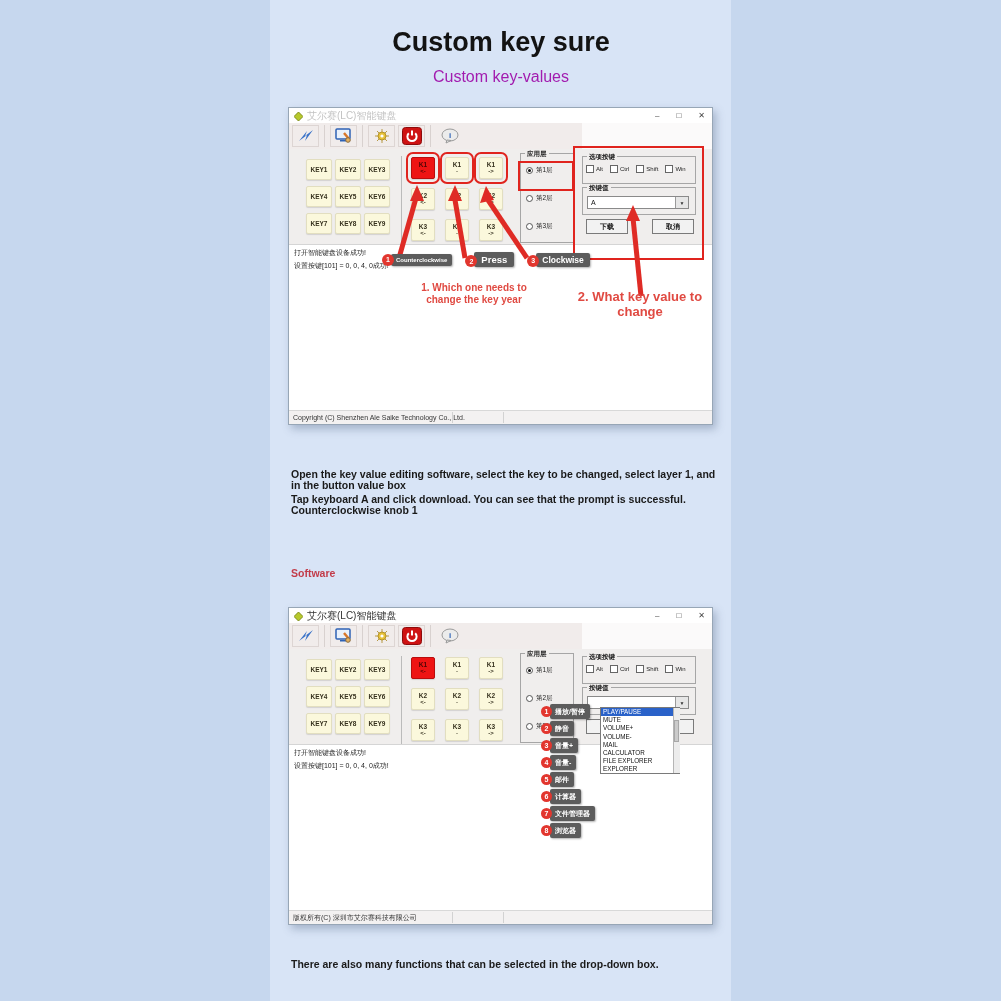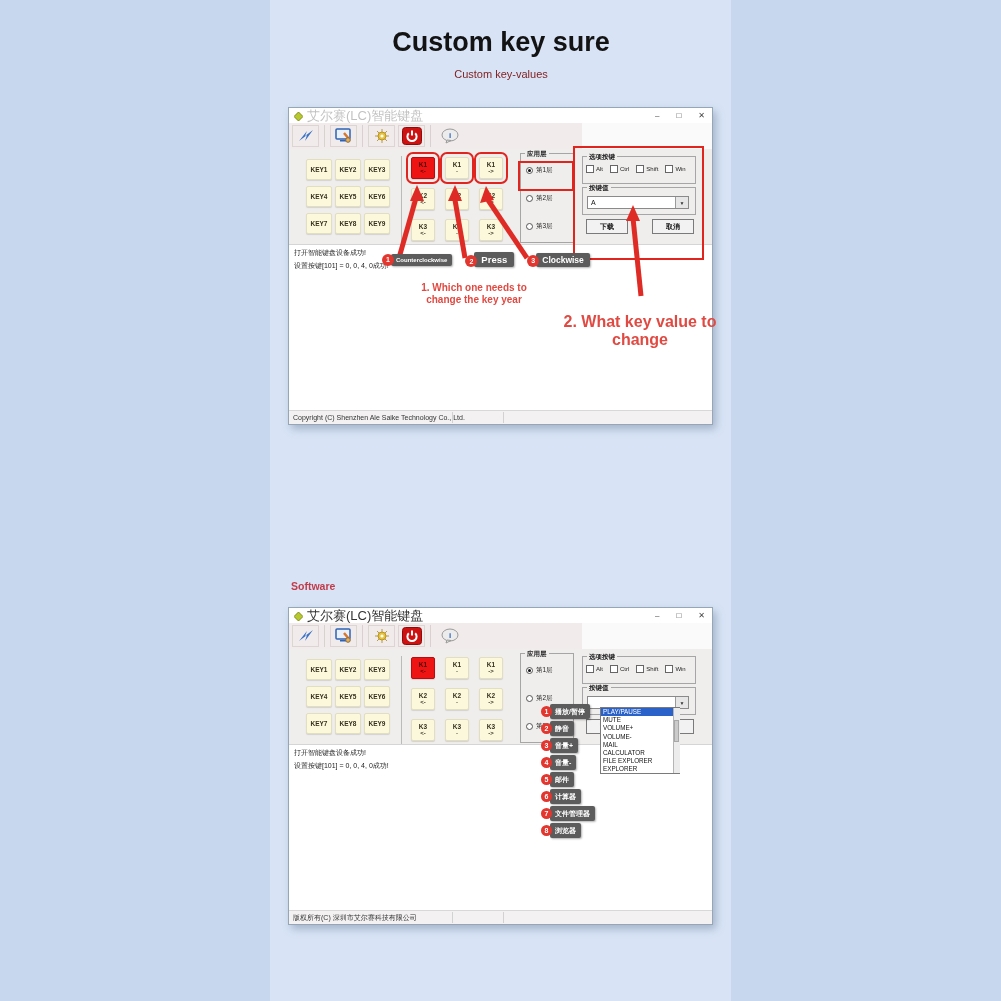--- a/index.html
+++ b/index.html
@@ -1,27 +1,27 @@
 <!DOCTYPE html>
 <html><head>
 <meta charset="utf-8">
 <style>
   html,body{margin:0;padding:0;background:#b9cee8;}
   .page{position:relative;width:1001px;height:1001px;background:#c6d7ee;font-family:"Liberation Sans",sans-serif;overflow:hidden;}
   .center-col{position:absolute;left:270px;top:0;width:461px;height:1001px;background:#d8e4f6;}
   .h1{position:absolute;left:271px;top:27px;width:460px;text-align:center;font-size:27px;font-weight:800;color:#131313;}
-  .sub{position:absolute;left:271px;top:68px;width:460px;text-align:center;font-size:11px;color:#7f1d1d;}
+  .sub{position:absolute;left:271px;top:68px;width:460px;text-align:center;font-size:16px;color:#a21caf;}
   .para{position:absolute;left:291px;width:434px;font-size:10.5px;font-weight:bold;color:#1a1a1a;line-height:11.5px;}
   .para.red{color:#c23b49;}
 
   
   .win{position:absolute;width:423px;height:316px;background:#fff;border:1px solid #97a6b6;box-shadow:3px 4px 8px rgba(70,90,120,.35);}
   #win1{left:288px;top:107px;} #win2{left:288px;top:607px;}
   .titlebar{position:absolute;left:0;top:0;right:0;height:15px;background:#fff;display:flex;align-items:center;padding:0 7px 0 5px;gap:4px;}
-  .titlebar .title{font-size:13px;color:#333;}
+  .titlebar .title{font-size:10px;color:#333;}
   #win1 .title{opacity:.3;}
   .controls{margin-left:auto;display:flex;gap:17px;font-size:8px;color:#444;align-items:center;}
   .toolbar{position:absolute;left:0;top:15px;right:0;height:26px;border-bottom:1px solid #e2dcdc;display:flex;align-items:center;padding-left:3px;gap:3px;background:linear-gradient(to right,#f1eceb 0,#f1eceb 293px,#fbfafa 293px);}
   .tbtn{width:27px;height:22px;border:1px solid #ddd5d3;background:transparent;display:flex;align-items:center;justify-content:center;padding:0;}
   .tsep{width:1px;height:22px;background:#d8d1cf;margin:0 2px;}
   .client{position:absolute;left:0;top:41px;right:0;height:95px;background:#f0eeed;}
   .white{position:absolute;left:0;top:136px;right:0;height:167px;background:#fff;border-top:1px solid #d5d5d5;}
   .status{position:absolute;left:0;bottom:0;right:0;height:13px;background:#f3f1f1;border-top:1px solid #d8d8d8;font-size:7px;color:#333;display:flex;align-items:center;padding-left:4px;}
   .sdiv{position:absolute;top:1px;bottom:1px;width:1px;background:#d2d2d2;}
 
@@ -58,21 +58,21 @@
   .panel-rect{position:absolute;left:284px;top:38px;width:127px;height:110px;border:2.5px solid #e0241e;z-index:4;pointer-events:none;}
   .layer-rect{position:absolute;left:229px;top:53px;width:52px;height:26px;border:2.5px solid #e0241e;z-index:4;pointer-events:none;}
   .arrows{position:absolute;left:0;top:0;z-index:5;pointer-events:none;}
   .badges{position:absolute;left:93px;top:144px;display:flex;gap:13px;z-index:6;align-items:center;}
   .badge{display:flex;align-items:flex-end;}
   .bnum,.cnum{width:12px;height:12px;border-radius:50%;background:#e2362e;color:#fff;font-size:7px;font-weight:bold;display:flex;align-items:center;justify-content:center;z-index:2;flex:none;}
   .blabel,.clabel{margin-left:-3px;background:#5c5c5c;color:#fff;font-weight:bold;font-size:6px;padding:3px 5px;border-radius:2px;box-shadow:1px 1px 2px rgba(0,0,0,.3);white-space:nowrap;}
   .badge:nth-of-type(2) .blabel{font-size:9.5px;padding:2px 7px;}
   .badge:nth-of-type(3) .blabel{font-size:8.5px;padding:2px 6px;}
   .note1{position:absolute;left:100px;top:174px;width:170px;text-align:center;font-size:10px;font-weight:bold;color:#e04a42;line-height:11.5px;z-index:6;}
-  .note2{position:absolute;left:266px;top:181px;width:170px;text-align:center;font-size:16px;font-weight:bold;color:#e04a42;z-index:6;margin-top:24px;}
+  .note2{position:absolute;left:266px;top:181px;width:170px;text-align:center;font-size:13px;font-weight:bold;color:#e04a42;z-index:6;}
 
   
   .ddlist{position:absolute;left:311px;top:99px;width:80px;height:67px;background:#fff;border:1px solid #7a7a7a;z-index:7;font-size:6.3px;color:#111;box-sizing:border-box;}
   .dd-item{height:8.2px;line-height:8.4px;padding-left:2px;white-space:nowrap;overflow:hidden;}
   .ddlist > div:first-of-type{background:#2a62c9;color:#fff;}
   .ddscroll{position:absolute;left:384px;top:100px;width:6px;height:65px;background:#ececec;border-left:1px solid #b5b5b5;z-index:8;}
   .ddthumb{position:absolute;left:0;top:12px;width:5px;height:22px;background:#cbcbcb;border:1px solid #a8a8a8;box-sizing:border-box;}
   .callouts{position:absolute;left:252px;top:96px;display:flex;flex-direction:column;gap:2px;align-items:flex-start;z-index:6;}
   .callout{display:flex;align-items:center;}
   .cnum{width:11px;height:11px;}
@@ -282,21 +282,23 @@
     </div>
     <div class="note2">2. What key value to change</div>
 
     <div class="status">
       <span style="z-index:1">Copyright (C) Shenzhen Ale Saike Technology Co., Ltd.</span>
       <span class="sdiv" style="left:163px"></span>
       <span class="sdiv" style="left:214px"></span>
     </div>
   </div>
 
-  <p class="para red" style="top:570px">Software</p>
+  <p class="para" style="top:458px">Open the key value editing software, select the key to be changed, select layer 1, and in the button value box</p>
+  <p class="para" style="top:483px">Tap keyboard A and click download. You can see that the prompt is successful. Counterclockwise knob 1</p>
+  <p class="para red" style="top:557px">Software</p>
 
   <div class="win" id="win2">
     <div class="titlebar">
       <span><svg width="9" height="9">
             <polygon points="4.5,0 9,4.5 4.5,9 0,4.5" fill="#b7c92c" stroke="#7e8c1a"></polygon>
           </svg></span>
       <span class="title">艾尔赛(LC)智能键盘</span>
       <span class="controls">
         <span>–</span>
         <span>□</span>
@@ -503,13 +505,14 @@
         </div>
       </div>
 
     <div class="status">
       <span style="z-index:1">版权所有(C) 深圳市艾尔赛科技有限公司</span>
       <span class="sdiv" style="left:163px"></span>
       <span class="sdiv" style="left:214px"></span>
     </div>
   </div>
 
+  <p class="para" style="top:948px">There are also many functions that can be selected in the drop-down box.</p>
 </div>
 
 </body></html>

